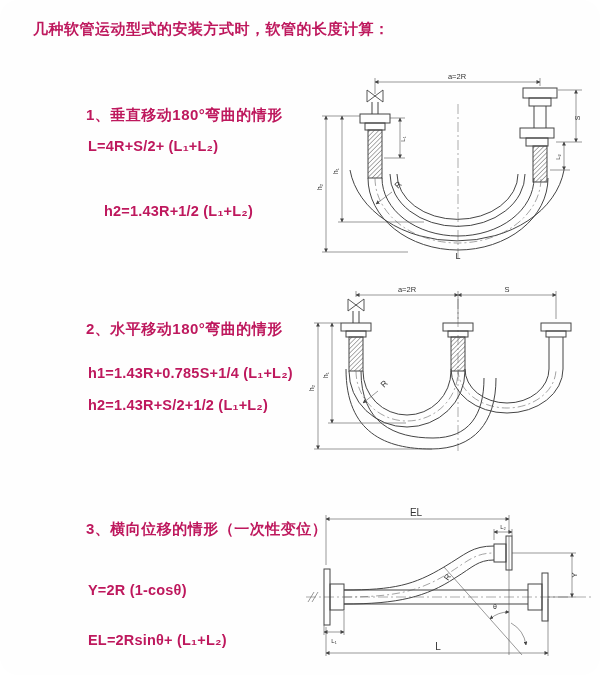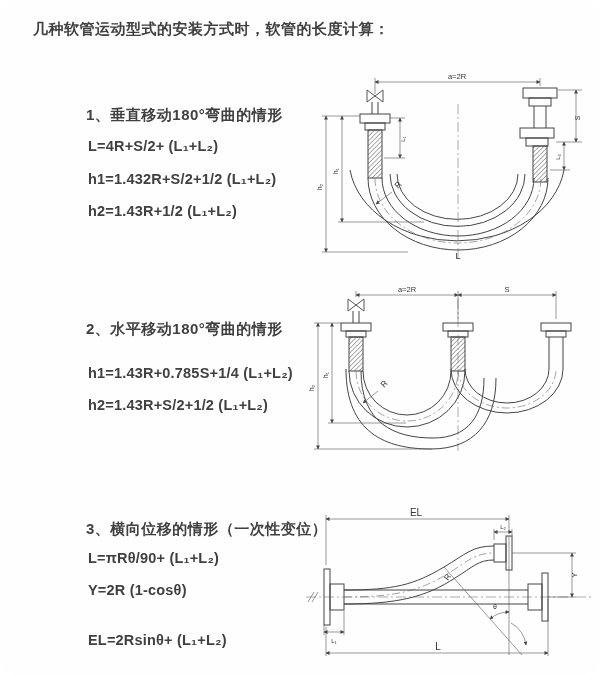--- a/index.html
+++ b/index.html
@@ -1,40 +1,39 @@
 <!DOCTYPE html>
 <html><head>
 <meta charset="utf-8">
 <style>
   html,body { margin:0; padding:0; background:#fff; }
   .page {
     position:relative; width:600px; height:675px; background:#fefefe;
-    font-family:"Liberation Sans","DejaVu Sans",sans-serif; color:#404040; overflow:hidden;border-radius:18px;
+    font-family:"Liberation Sans","DejaVu Sans",sans-serif; color:#be185d; overflow:hidden;border-radius:18px;
   }
   .title { position:absolute; left:33px; top:20px; font-size:15px; font-weight:700; letter-spacing:.5px; }
   .sec-heading { position:absolute; font-size:15px; font-weight:700; letter-spacing:.5px;margin-left:31px; }
   .formula { position:absolute; font-size:14.5px; font-weight:700; letter-spacing:.2px; }
   svg.diag { position:absolute; }
   svg.diag text { fill:#333; stroke:none; font-family:"Liberation Sans","DejaVu Sans",sans-serif; }
   svg.diag .draw { stroke:#454545; fill:none; stroke-width:1; }
   svg.diag .thin { stroke:#555; fill:none; stroke-width:.6; }
   svg.diag .cl   { stroke:#777; fill:none; stroke-width:.6; stroke-dasharray:10 3 2 3; }
   svg.diag .dash { stroke:#666; fill:none; stroke-width:.6; stroke-dasharray:8 3 2 3; }
 </style>
 </head>
 <body>
 
 <div class="page">
 
   <div class="title">几种软管运动型式的安装方式时，软管的长度计算：</div>
 
   <div class="sec-heading" style="left:55px;top:106px">1、垂直移动180°弯曲的情形</div>
   <div class="formula" style="left:88px;top:138px">L=4R+S/2+ (L₁+L₂)</div>
-  <div class="formula" style="left:88px;top:171px">h1=1.432R+S/2+1/2 (L₁+L₂)</div>
-  <div class="formula" style="left:88px;top:203px">h2=1.43R+1/2 (L₁+L₂)</div>
+  <div class="formula" style="left:104px;top:203px">h2=1.43R+1/2 (L₁+L₂)</div>
 
   <svg class="diag" style="left:312px;top:70px" width="280" height="192" viewBox="0 0 280 192">
     <defs>
       <marker id="d1a" viewBox="0 0 10 10" refX="9" refY="5" markerWidth="6.5" markerHeight="6.5" orient="auto-start-reverse">
         <path d="M0 0L10 5L0 10z" fill="#454545"></path>
       </marker>
       <pattern id="d1h" width="3.2" height="3.2" patternUnits="userSpaceOnUse" patternTransform="rotate(45)">
         <line x1="0" y1="0" x2="0" y2="3.2" stroke="#6a6a6a" stroke-width="1.1"></line>
       </pattern>
     </defs>
@@ -158,21 +157,20 @@
       <line x1="72" y1="108" x2="57" y2="120" marker-end="url(#d2a)"></line>
     </g>
     <text x="101" y="9" font-size="7.5" text-anchor="middle">a=2R</text>
     <text x="201" y="9" font-size="7.5" text-anchor="middle">S</text>
     <text x="22" y="92" font-size="6.5" transform="rotate(-90 22 92)" text-anchor="middle">h₁</text>
     <text x="8" y="105" font-size="6.5" transform="rotate(-90 8 105)" text-anchor="middle">h₂</text>
     <text x="78" y="105" font-size="8.5" transform="rotate(-45 78 105)">R</text>
   </svg>
 
   <div class="sec-heading" style="left:55px;top:520px">3、横向位移的情形（一次性变位）</div>
-  <div class="formula" style="left:88px;top:550px">L=πRθ/90+ (L₁+L₂)</div>
   <div class="formula" style="left:88px;top:582px">Y=2R (1-cosθ)</div>
   <div class="formula" style="left:88px;top:632px">EL=2Rsinθ+ (L₁+L₂)</div>
 
   <svg class="diag" style="left:298px;top:505px" width="300" height="162" viewBox="0 0 300 162">
     <defs>
       <marker id="d3a" viewBox="0 0 10 10" refX="9" refY="5" markerWidth="6.5" markerHeight="6.5" orient="auto-start-reverse">
         <path d="M0 0L10 5L0 10z" fill="#454545"></path>
       </marker>
     </defs>
     <line class="cl" x1="8" y1="92" x2="294" y2="92"></line>

